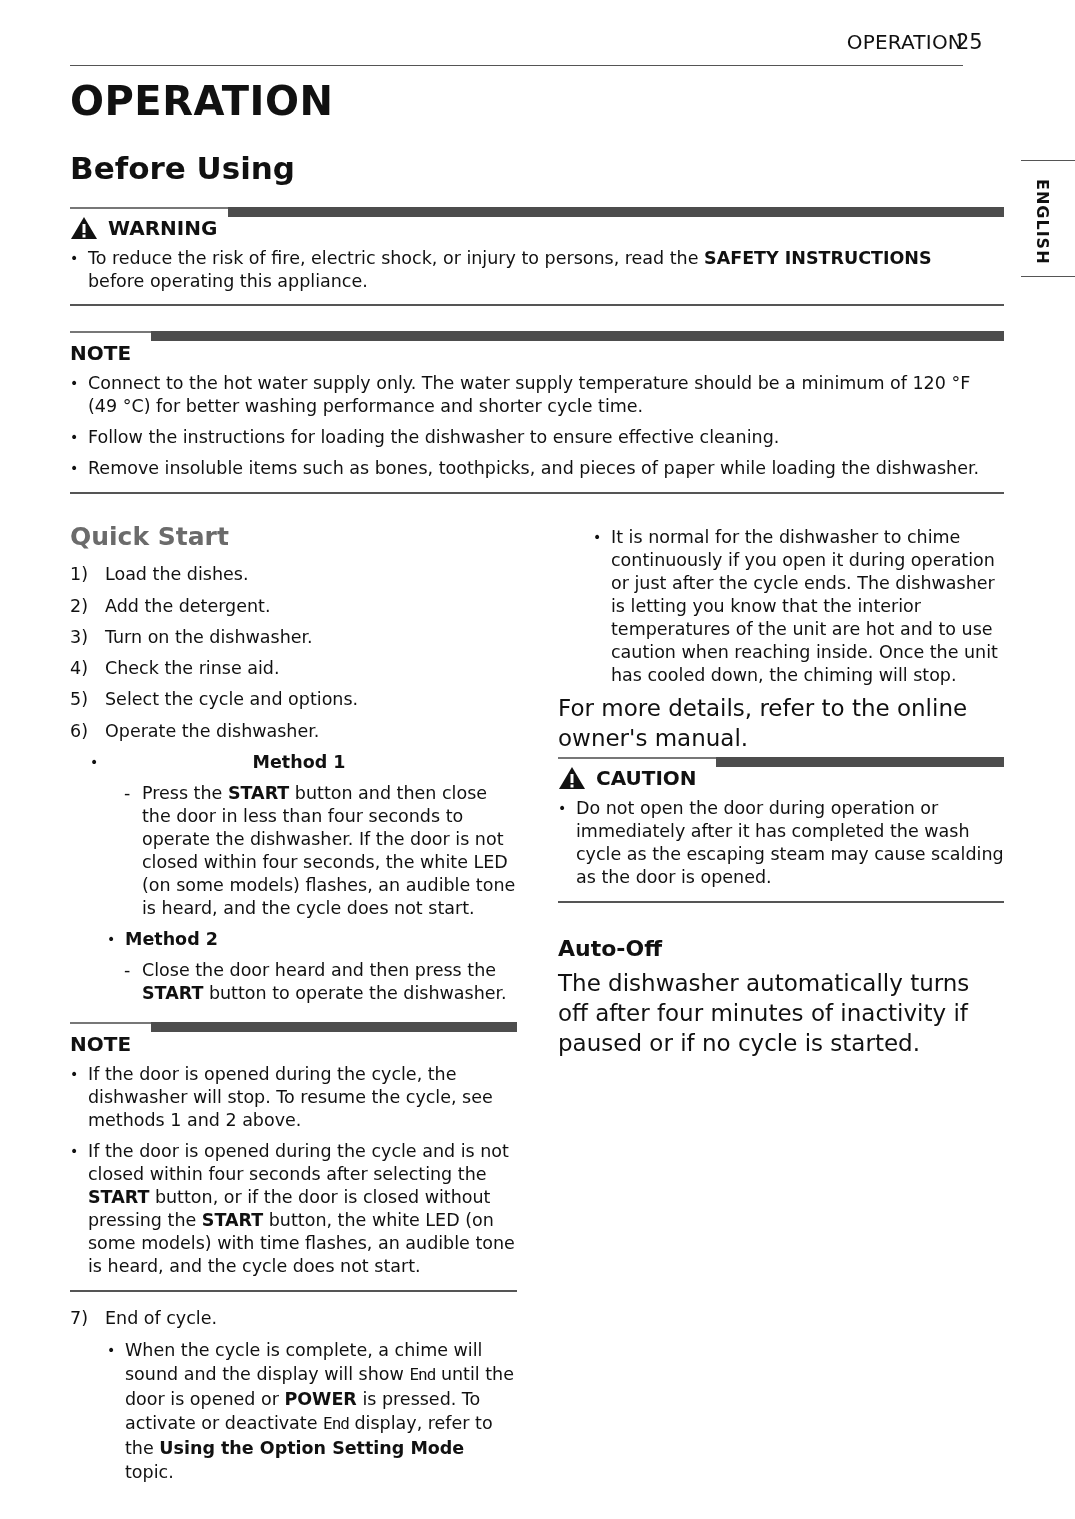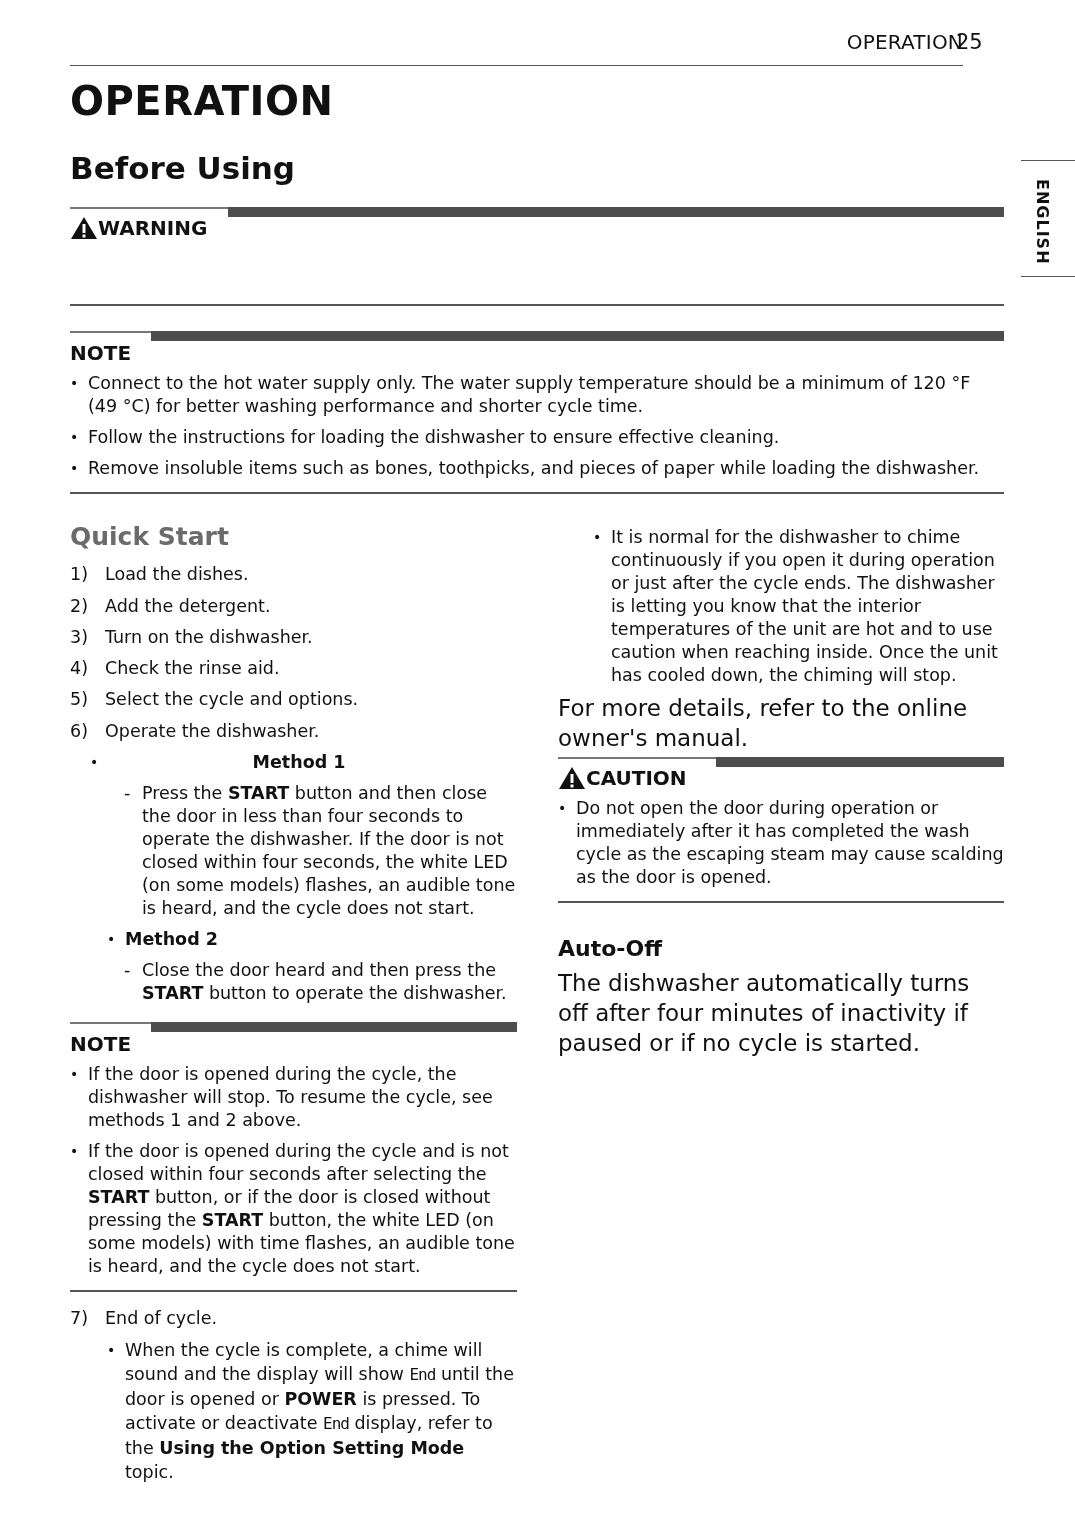--- a/index.html
+++ b/index.html
@@ -13,21 +13,21 @@
 
   .lang-tab { left: 1021px; top: 160px; width: 54px; height: 117px; border-top: 1.5px solid #555; border-bottom: 1.5px solid #555; }
   .lang-tab span { position: absolute; left: 12px; top: 18px; writing-mode: vertical-rl; font-weight: bold; font-size: 16px; letter-spacing: 1px; }
 
   .h1 { left: 70px; top: 78px; font-size: 40px; font-weight: bold; letter-spacing: 0.5px; }
   .h2 { left: 70px; top: 150px; font-size: 31px; font-weight: bold; }
 
   .box { position: absolute; border-bottom: 2px solid #555; }
   .box .topline { position: absolute; top: 0; left: 0; right: 0; height: 1.5px; background: #777; }
   .box .bar { position: absolute; top: 0; right: 0; height: 10px; background: #4d4d4d; }
-  .box .title { position: absolute; left: 0; font-weight: bold; font-size: 20px; display: flex; align-items: center; }
+  .box .title { position: absolute; left: 0; font-weight: bold; font-size: 20px; display: flex; align-items: center; gap: 10px; }
   .tri { width: 28px; height: 24px; display: inline-block; }
 
   .bl { position: absolute; font-size: 17.5px; line-height: 23px; padding-left: 18px; }
   .bl::before { content: "\2022"; position: absolute; left: 0; top: 0; font-size: 14px; }
   .txt { position: absolute; font-size: 23px; line-height: 30px; }
   b { font-weight: bold; }
 
   .num { position: absolute; font-size: 17.5px; line-height: 23px; }
   .num .n { position: absolute; left: 0; }
   .num .t { position: absolute; left: 35px; white-space: nowrap; }
@@ -56,20 +56,21 @@
   <div class="topline" style="width:160px;"></div>
   <div class="bar" style="left:158px;"></div>
   <div class="title" style="top:9px;">
     <svg class="tri" viewBox="0 0 28 24">
         <polygon points="14,1 27,23 1,23" fill="#111"></polygon>
         <rect x="12.5" y="8" width="3" height="9" fill="#fff"></rect>
         <rect x="12.5" y="18.5" width="3" height="3" fill="#fff"></rect>
       </svg>
     <span>WARNING</span>
   </div>
+  <div class="bl" style="left:0; top:40px; width:920px;"><span>To reduce the risk of fire, electric shock, or injury to persons, read the </span><b>SAFETY INSTRUCTIONS</b><span> before operating this appliance.</span></div>
 </div>
 
 <div class="box" style="left:70px; top:331px; width:934px; height:163px;">
   <div class="topline" style="width:82px;"></div>
   <div class="bar" style="left:81px;"></div>
   <div class="title" style="top:10px;">
       <span>NOTE</span>
     </div>
   <div class="bl" style="left:0; top:41px; width:934px;">Connect to the hot water supply only. The water supply temperature should be a minimum of 120 °F (49 °C) for better washing performance and shorter cycle time.</div>
   <div class="bl" style="left:0; top:126px; width:934px;">Remove insoluble items such as bones, toothpicks, and pieces of paper while loading the dishwasher.</div>

